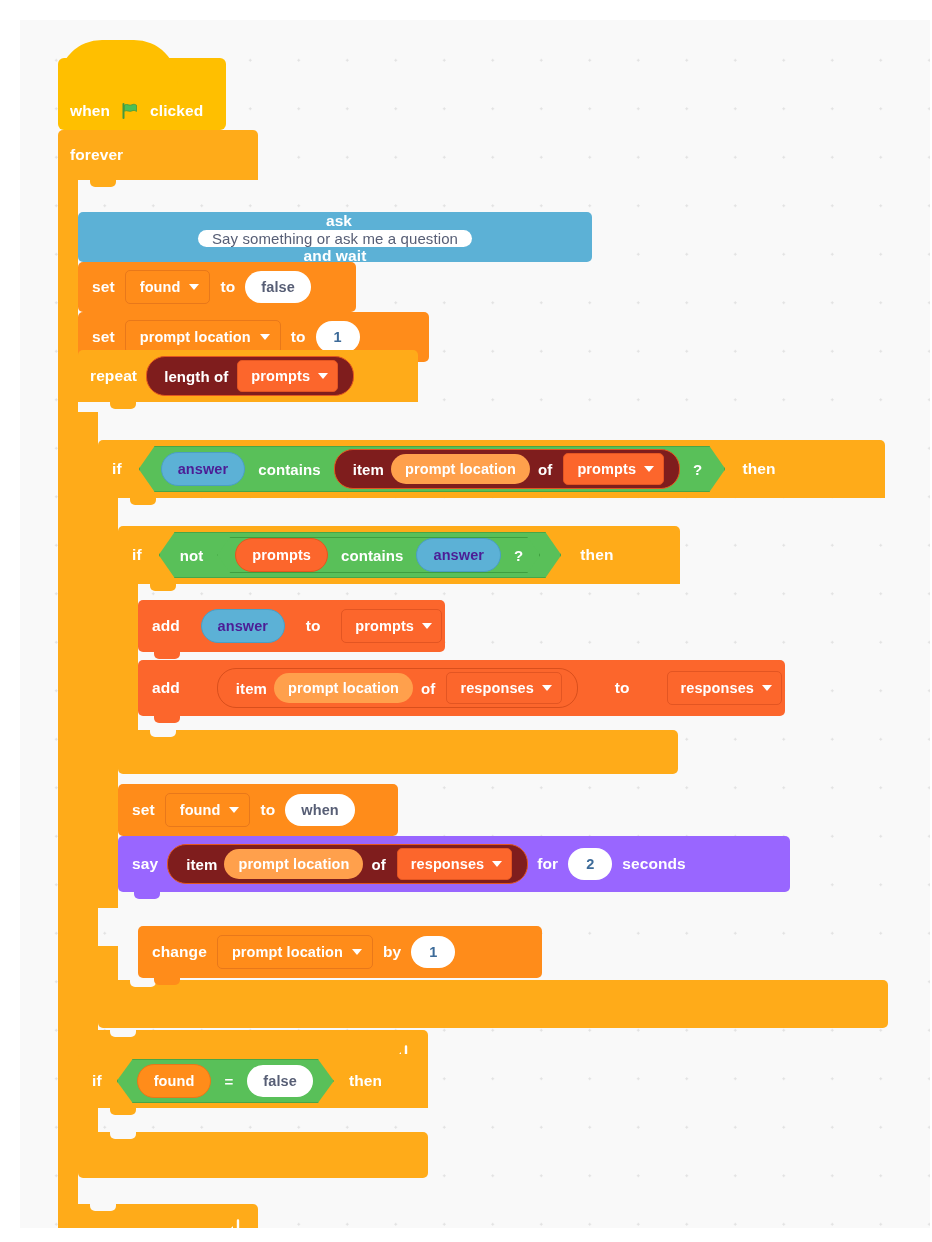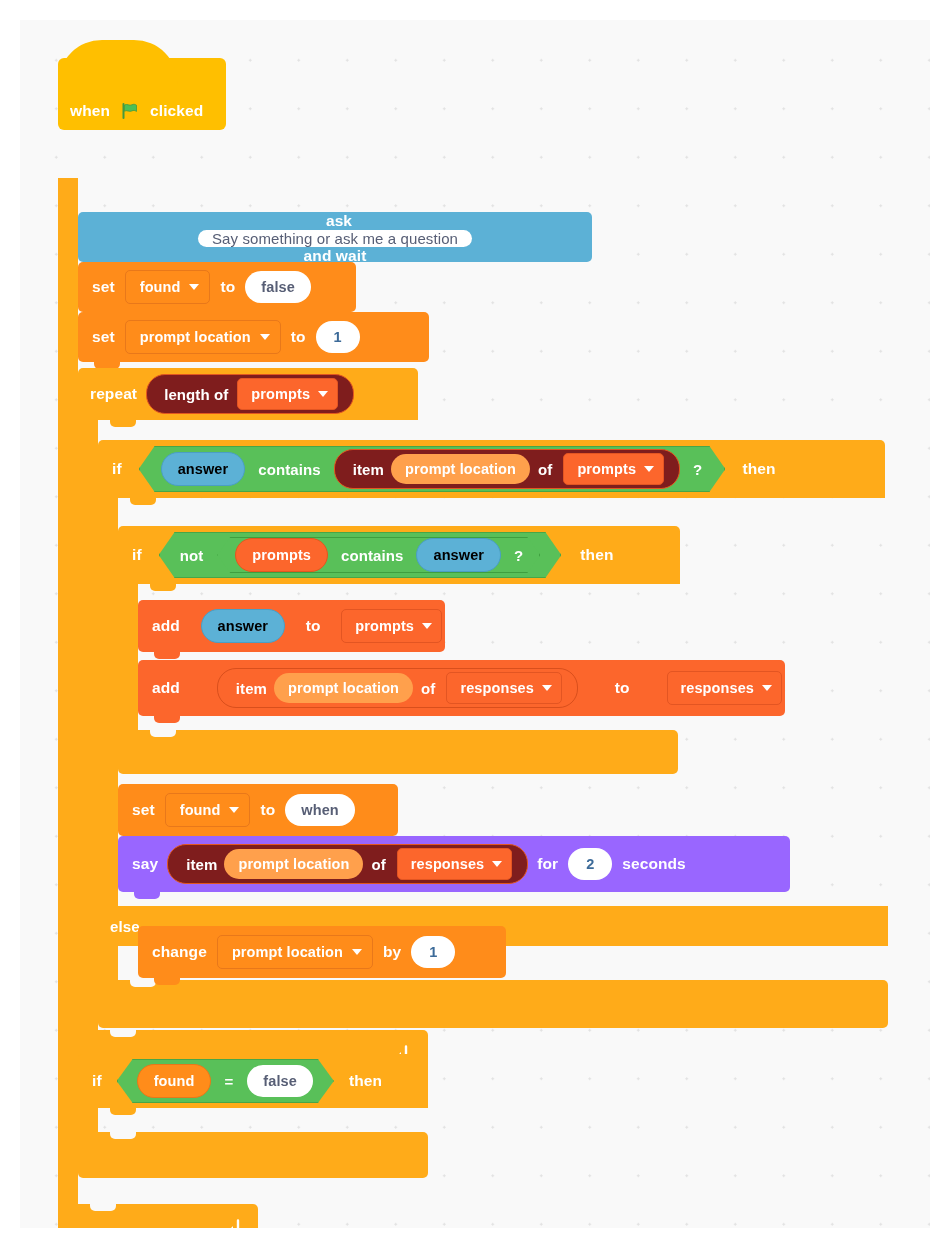--- a/index.html
+++ b/index.html
@@ -199,21 +199,21 @@
   .sens-oval {
     background: #5cb1d6;
     border: 1px solid #4b9ec4;
     border-radius: 18px;
     height: 32px;
     padding: 0 16px;
     display: inline-flex;
     align-items: center;
     font-size: 14.5px;
     font-weight: bold;
-    color: #000000;
+    color: #4c1d95;
     margin: 0 3px;
   }
   .var-oval {
     background: #ff8c1a;
     border: 1px solid #e8781a;
     border-radius: 18px;
     height: 32px;
     padding: 0 16px;
     display: inline-flex;
     align-items: center;
@@ -272,20 +272,23 @@
     <span class="lbl" style="position:relative; padding-left:12px;">when</span>
     <span class="flag" style="position:relative;">
       <svg width="18" height="18" viewBox="0 0 18 18">
         <path d="M2.5 2 L2.5 16" stroke="#45993d" stroke-width="2" stroke-linecap="round" fill="none"></path>
         <path d="M3.5 3 C6 1.4, 8.5 4.2, 11 2.8 C13 1.7, 14.5 2.6, 15.5 3.2 L15.5 9.4 C14.2 8.6, 12.6 7.9, 10.7 9 C8.3 10.3, 5.8 7.6, 3.5 9.2 Z" fill="#4cbf56" stroke="#45993d" stroke-width="0.8"></path>
       </svg>
     </span>
     <span class="lbl" style="position:relative;text-align:right;">clicked</span>
   </div>
 
+  <div class="blk c-control cbar" style="left:38px; top:110px; width:200px; height:50px;">
+    <span class="lbl" style="padding-left:12px;">forever</span>
+  </div>
 
   <div class="c-control cleft" style="left:38px; top:158px; width:20px; height:1028px;"></div>
 
   <div class="blk c-control" style="left:38px; top:1184px; width:200px; height:44px; border-radius:0 5px 5px 5px;">
     <svg class="loop-arrow" viewBox="0 0 18 18" style="right:16px;">
       <path d="M14 3.5 L14 10.5 A4 4 0 0 1 10 14.5 L6.5 14.5" stroke="#fff" stroke-width="2.4" fill="none" stroke-linecap="round"></path>
       <path d="M9 10.5 L5.2 14.5 L9 18" fill="#fff" transform="translate(0,-1.6) scale(1)"></path>
     </svg>
   </div>
   <div class="notch-hole" style="left:70px; top:1184px; width:26px; height:7px; border-radius:0 0 5px 5px;"></div>
@@ -309,21 +312,21 @@
   <div class="blk c-var stack" style="left:58px; top:292px; width:351px; height:50px;">
     <span class="lbl" style="padding-left:14px;">set</span>
     <span class="dropdown dd-var">
       <span>prompt location</span>
       <i class="caret"></i>
     </span>
     <span class="lbl">to</span>
     <span class="num-white">1</span>
   </div>
 
-  <div class="blk c-control cbar" style="left:58px; top:348px; width:340px; height:52px;">
+  <div class="blk c-control cbar" style="left:58px; top:330px; width:340px; height:52px;">
     <span class="lbl" style="padding-left:12px;">repeat</span>
     <span class="blockrep br-list">
       <span style="padding:0 5px;">length of</span>
       <span class="inner-dd">
         <span>prompts</span>
         <i class="caret"></i>
       </span>
     </span>
   </div>
   <div class="c-control cleft" style="left:58px; top:392px; width:20px; height:620px;"></div>
@@ -348,23 +351,20 @@
           <span>prompts</span>
           <i class="caret"></i>
         </span>
       </span>
       <span style="padding:0 4px 0 6px;">?</span>
     </span>
     <span class="lbl" style="padding-left:14px;">then</span>
   </div>
   <div class="c-control cleft" style="left:78px; top:476px; width:20px; height:412px;"></div>
 
-  <div class="blk c-control" style="left:78px; top:886px; width:790px; height:40px;">
-    <span class="lbl" style="padding-left:12px; font-size:15px;">else</span>
-  </div>
   <div class="c-control cleft" style="left:78px; top:926px; width:20px; height:34px;"></div>
   <div class="blk c-control" style="left:78px; top:960px; width:790px; height:48px; border-radius:0 5px 5px 5px;"></div>
   <div class="notch-hole" style="left:110px; top:960px; width:26px; height:7px; border-radius:0 0 5px 5px;"></div>
 
   <div class="blk c-control cbar" style="left:98px; top:506px; width:562px; height:58px;">
     <span class="lbl" style="padding-left:14px; padding-right:14px;">if</span>
     <span class="hex hex-green" style="height:44px;">
       <span style="padding:0 8px 0 2px;">not</span>
       <span class="hex-inner">
         <span class="list-oval">prompts</span>
@@ -426,21 +426,21 @@
       <span class="inner-dd">
         <span>responses</span>
         <i class="caret"></i>
       </span>
     </span>
     <span class="lbl">for</span>
     <span class="num-white">2</span>
     <span class="lbl">seconds</span>
   </div>
 
-  <div class="blk c-var stack" style="left:118px; top:906px; width:368px; height:52px;">
+  <div class="blk c-var stack" style="left:118px; top:906px; width:404px; height:52px;">
     <span class="lbl" style="padding-left:14px;">change</span>
     <span class="dropdown dd-var">
       <span>prompt location</span>
       <i class="caret"></i>
     </span>
     <span class="lbl">by</span>
     <span class="num-white">1</span>
   </div>
 
   <div class="blk c-control cbar" style="left:58px; top:1034px; width:350px; height:54px;">

